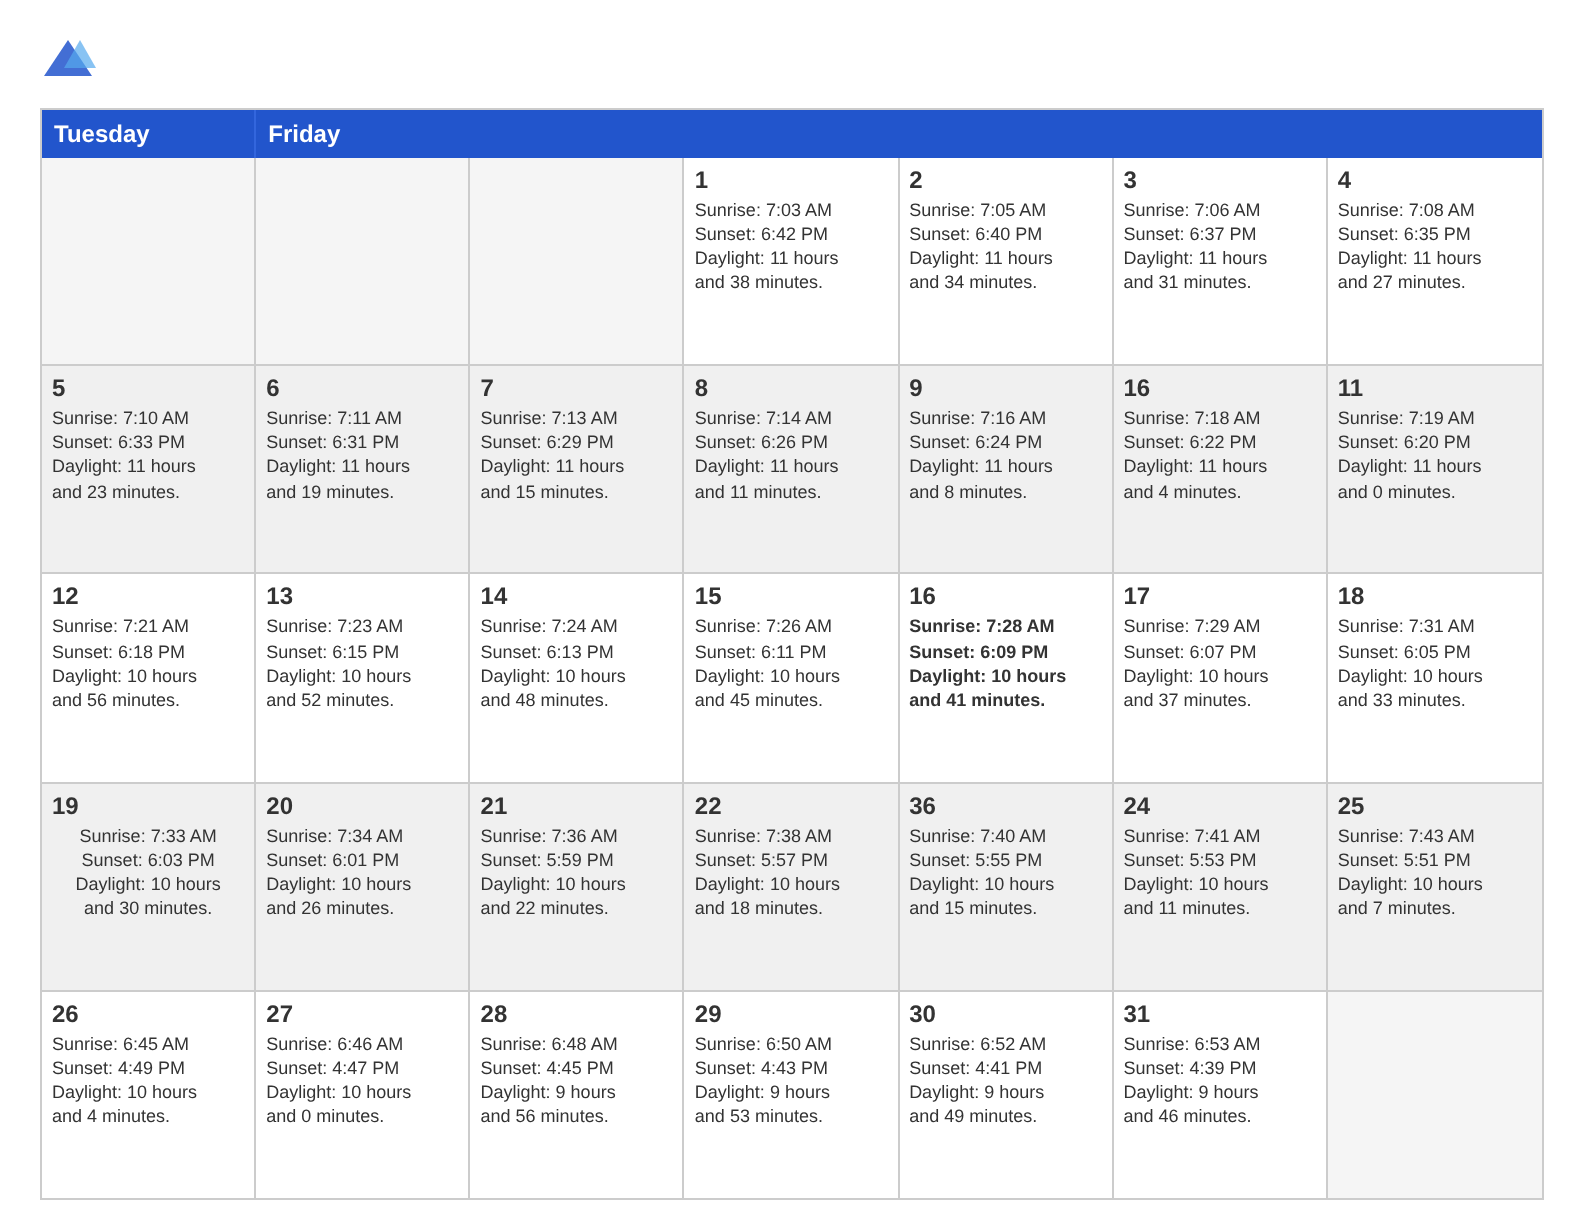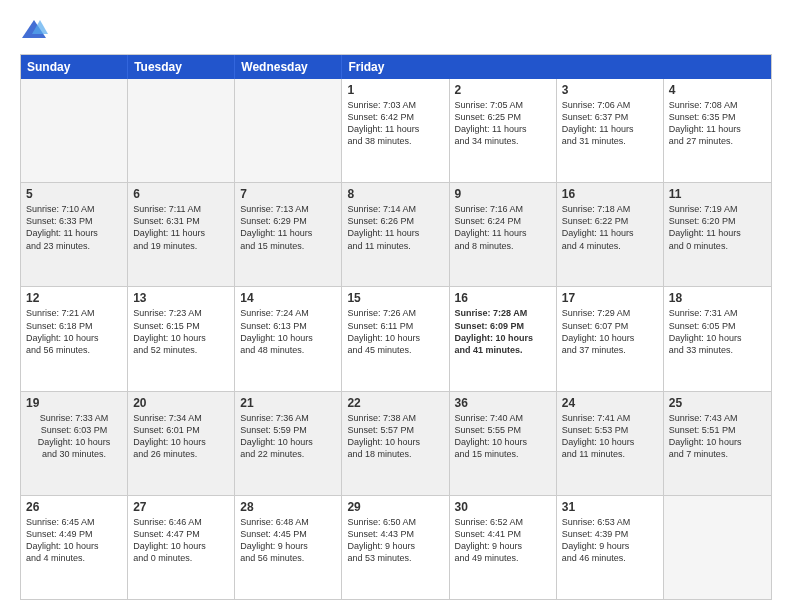--- a/index.html
+++ b/index.html
@@ -142,41 +142,39 @@
       </div>
     </div>
     <div class="title-area">
       <div class="month-title"></div>
       <div class="location"></div>
     </div>
   </div>
 
   <div class="calendar">
     <div class="cal-header-row">
-    <div class="cal-header-cell">Sunday</div>
         <div class="cal-header-cell">Tuesday</div>
-        <div class="cal-header-cell">Wednesday</div>
         <div class="cal-header-cell">Friday</div>
       </div>
     <div class="cal-body">
     <div class="cal-row">
           <div class="cal-cell empty"></div>
           <div class="cal-cell empty"></div>
           <div class="cal-cell empty"></div>
           <div class="cal-cell">
             <div class="day-number">1</div>
             <div class="cell-info" style="white-space: pre-line;">Sunrise: 7:03 AM
 Sunset: 6:42 PM
 Daylight: 11 hours
 and 38 minutes.</div>
           </div>
           <div class="cal-cell">
             <div class="day-number">2</div>
             <div class="cell-info" style="white-space: pre-line;">Sunrise: 7:05 AM
-Sunset: 6:25 PM
+Sunset: 6:40 PM
 Daylight: 11 hours
 and 34 minutes.</div>
           </div>
           <div class="cal-cell">
             <div class="day-number">3</div>
             <div class="cell-info" style="white-space: pre-line;">Sunrise: 7:06 AM
 Sunset: 6:37 PM
 Daylight: 11 hours
 and 31 minutes.</div>
           </div>

